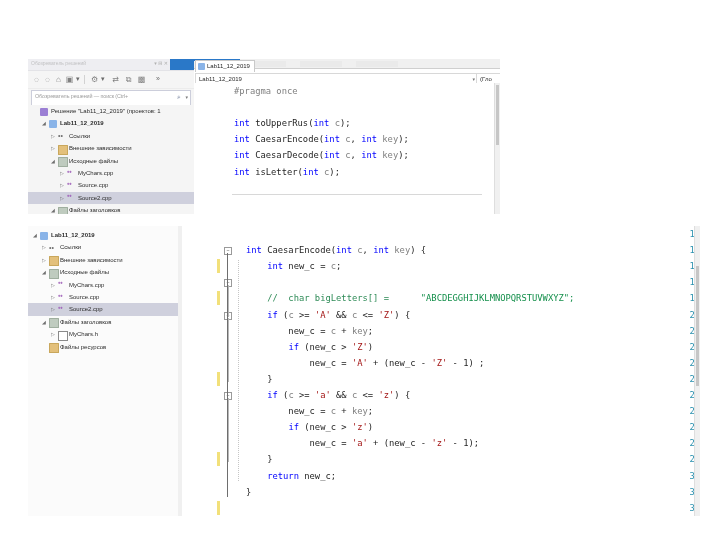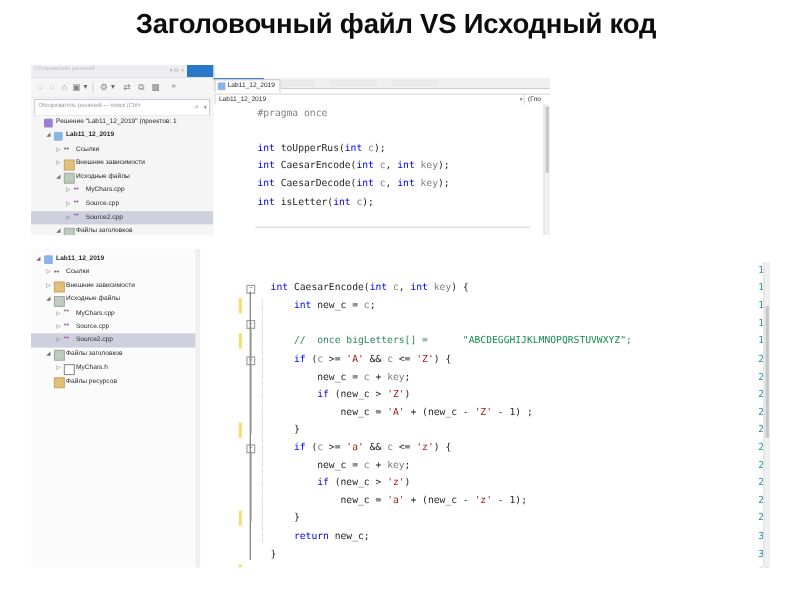--- a/index.html
+++ b/index.html
@@ -64,21 +64,21 @@
   
   .ic-folder{background:#e3c07b;border:0.5px solid #c9a75c;border-radius:0.5px;}
   .ic-folder-g{background:#bfcbbf;border:0.5px solid #9fae9f;border-radius:0.5px;}
   .ic-sln{background:#9b7fd4;border-radius:1px;}
   .ic-prj{background:#8ab4e8;border-radius:1px;}
   .ic-ref{color:#6f6f6f;font-size:7px;line-height:8px;}
   .ic-cpp{color:#9b59b6;font-size:7px;line-height:8px;font-weight:bold;}
   .ic-h{background:#ffffff;border:0.6px solid #8a8a8a;}
 
   
-  .ed-wrap{position:absolute;top:12px;bottom:0;right:0;background:#ffffff;overflow:hidden;}
+  .ed-wrap{position:absolute;top:0;bottom:0;right:0;background:#ffffff;overflow:hidden;}
   .ed-tabstrip{height:9px;background:#f0f0f0;position:relative;border-bottom:1px solid #cfcfcf;}
   .ed-tabstrip .acc{position:absolute;left:0;top:0;height:2px;width:46px;background:#2a78c8;}
   .ed-tabstrip .gtab{position:absolute;top:2px;height:6px;background:#e4e4e4;opacity:.5;}
 
   .ed-tab{position:absolute;left:0;top:0;height:11px;background:#ffffff;
           border:1px solid #c9c9c9;border-bottom:none;font-size:6px;color:#1e1e1e;
           padding:0 4px 0 11px;line-height:11px;white-space:nowrap;}
   .ed-tab .ticn{position:absolute;left:2px;top:2.4px;width:7px;height:7px;
                 background:#8ab4e8;border-radius:1px;}
 
@@ -118,21 +118,20 @@
   .vscroll .thumb{position:absolute;left:0.6px;width:3.6px;background:#c6c6c6;}
 
   .splitter{position:absolute;top:0;bottom:0;width:4px;background:#f0f0f0;}
   .hl-underline{position:absolute;height:0;border-bottom:1px solid #d8d8d8;}
 </style>
 </head>
 <body>
 
 <div class="slide">
 
-  <div class="slide-title">Заголовочный файл VS Исходный код</div>
 
   <div class="vs-shot" id="shotTop" style="left:28px;top:59px;width:472px;height:155px;">
 
     <div class="se-panel" style="width:166px;">
 
       <div class="se-titlebar">
         <div class="tb-txt">Обозреватель решений</div>
         <div class="tb-btns">▾ ⊟ ✕</div>
         <div class="tb-accent"></div>
       </div>
@@ -305,21 +304,21 @@
     </div>
 
     <div class="splitter" style="left:150px;"></div>
 
     <div class="ed-wrap" style="left:158px;width:514px;">
       <div class="ed-body" id="codeBot" style="top:0;">
           <div class="cl" style="top: 0px; height: 16.1px;"><div class="gutnum" style="width: 24px; line-height: 16.1px; font-size: 8.8px;">15</div><div class="codetxt" style="left: 60px; line-height: 16.1px; font-size: 8.8px;"></div></div>
           <div class="cl" style="top: 16.1px; height: 16.1px;"><div class="gutnum" style="width: 24px; line-height: 16.1px; font-size: 8.8px;">16</div><div class="codetxt" style="left: 60px; line-height: 16.1px; font-size: 8.8px;"><span class="k">int</span><span class="pl"> CaesarEncode(</span><span class="k">int</span><span class="pl"> </span><span class="id">c</span><span class="pl">, </span><span class="k">int</span><span class="pl"> </span><span class="id">key</span><span class="pl">) {</span></div></div>
           <div class="cl" style="top: 32.2px; height: 16.1px;"><div class="gutnum" style="width: 24px; line-height: 16.1px; font-size: 8.8px;">17</div><div class="codetxt" style="left: 60px; line-height: 16.1px; font-size: 8.8px;"><span class="pl">    </span><span class="k">int</span><span class="pl"> new_c = </span><span class="id">c</span><span class="pl">;</span></div></div>
           <div class="cl" style="top: 48.3px; height: 16.1px;"><div class="gutnum" style="width: 24px; line-height: 16.1px; font-size: 8.8px;">18</div></div>
-          <div class="cl" style="top: 64.4px; height: 16.1px;"><div class="gutnum" style="width: 24px; line-height: 16.1px; font-size: 8.8px;">19</div><div class="codetxt" style="left: 60px; line-height: 16.1px; font-size: 8.8px;"><span class="pl">    </span><span class="cm">//  once bigLetters[] =      </span><span class="str">"ABCDEGGHIJKLMNOPQRSTUVWXYZ";</span></div></div>
+          <div class="cl" style="top: 64.4px; height: 16.1px;"><div class="gutnum" style="width: 24px; line-height: 16.1px; font-size: 8.8px;">19</div><div class="codetxt" style="left: 60px; line-height: 16.1px; font-size: 8.8px;"><span class="pl">    </span><span class="cm">//  char bigLetters[] =      </span><span class="str">"ABCDEGGHIJKLMNOPQRSTUVWXYZ";</span></div></div>
           <div class="cl" style="top: 80.5px; height: 16.1px;"><div class="gutnum" style="width: 24px; line-height: 16.1px; font-size: 8.8px;">20</div><div class="codetxt" style="left: 60px; line-height: 16.1px; font-size: 8.8px;"><span class="pl">    </span><span class="k">if</span><span class="pl"> (</span><span class="id">c</span><span class="pl"> &gt;= </span><span class="s">'A'</span><span class="pl"> &amp;&amp; </span><span class="id">c</span><span class="pl"> &lt;= </span><span class="s">'Z'</span><span class="pl">) {</span></div></div>
           <div class="cl" style="top: 96.6px; height: 16.1px;"><div class="gutnum" style="width: 24px; line-height: 16.1px; font-size: 8.8px;">21</div><div class="codetxt" style="left: 60px; line-height: 16.1px; font-size: 8.8px;"><span class="pl">        new_c = </span><span class="id">c</span><span class="pl"> + </span><span class="id">key</span><span class="pl">;</span></div></div>
           <div class="cl" style="top: 112.7px; height: 16.1px;"><div class="gutnum" style="width: 24px; line-height: 16.1px; font-size: 8.8px;">22</div><div class="codetxt" style="left: 60px; line-height: 16.1px; font-size: 8.8px;"><span class="pl">        </span><span class="k">if</span><span class="pl"> (new_c &gt; </span><span class="s">'Z'</span><span class="pl">)</span></div></div>
           <div class="cl" style="top: 128.8px; height: 16.1px;"><div class="gutnum" style="width: 24px; line-height: 16.1px; font-size: 8.8px;">23</div><div class="codetxt" style="left: 60px; line-height: 16.1px; font-size: 8.8px;"><span class="pl">            new_c = </span><span class="s">'A'</span><span class="pl"> + (new_c - </span><span class="s">'Z'</span><span class="pl"> - 1) ;</span></div></div>
           <div class="cl" style="top: 144.9px; height: 16.1px;"><div class="gutnum" style="width: 24px; line-height: 16.1px; font-size: 8.8px;">24</div><div class="codetxt" style="left: 60px; line-height: 16.1px; font-size: 8.8px;"><span class="pl">    }</span></div></div>
           <div class="cl" style="top: 161px; height: 16.1px;"><div class="gutnum" style="width: 24px; line-height: 16.1px; font-size: 8.8px;">25</div><div class="codetxt" style="left: 60px; line-height: 16.1px; font-size: 8.8px;"><span class="pl">    </span><span class="k">if</span><span class="pl"> (</span><span class="id">c</span><span class="pl"> &gt;= </span><span class="s">'a'</span><span class="pl"> &amp;&amp; </span><span class="id">c</span><span class="pl"> &lt;= </span><span class="s">'z'</span><span class="pl">) {</span></div></div>
           <div class="cl" style="top: 177.1px; height: 16.1px;"><div class="gutnum" style="width: 24px; line-height: 16.1px; font-size: 8.8px;">26</div><div class="codetxt" style="left: 60px; line-height: 16.1px; font-size: 8.8px;"><span class="pl">        new_c = </span><span class="id">c</span><span class="pl"> + </span><span class="id">key</span><span class="pl">;</span></div></div>
           <div class="cl" style="top: 193.2px; height: 16.1px;"><div class="gutnum" style="width: 24px; line-height: 16.1px; font-size: 8.8px;">27</div><div class="codetxt" style="left: 60px; line-height: 16.1px; font-size: 8.8px;"><span class="pl">        </span><span class="k">if</span><span class="pl"> (new_c &gt; </span><span class="s">'z'</span><span class="pl">)</span></div></div>
           <div class="cl" style="top: 209.3px; height: 16.1px;"><div class="gutnum" style="width: 24px; line-height: 16.1px; font-size: 8.8px;">28</div><div class="codetxt" style="left: 60px; line-height: 16.1px; font-size: 8.8px;"><span class="pl">            new_c = </span><span class="s">'a'</span><span class="pl"> + (new_c - </span><span class="s">'z'</span><span class="pl"> - 1);</span></div></div>
           <div class="cl" style="top: 225.4px; height: 16.1px;"><div class="gutnum" style="width: 24px; line-height: 16.1px; font-size: 8.8px;">29</div><div class="codetxt" style="left: 60px; line-height: 16.1px; font-size: 8.8px;"><span class="pl">    }</span></div></div>

